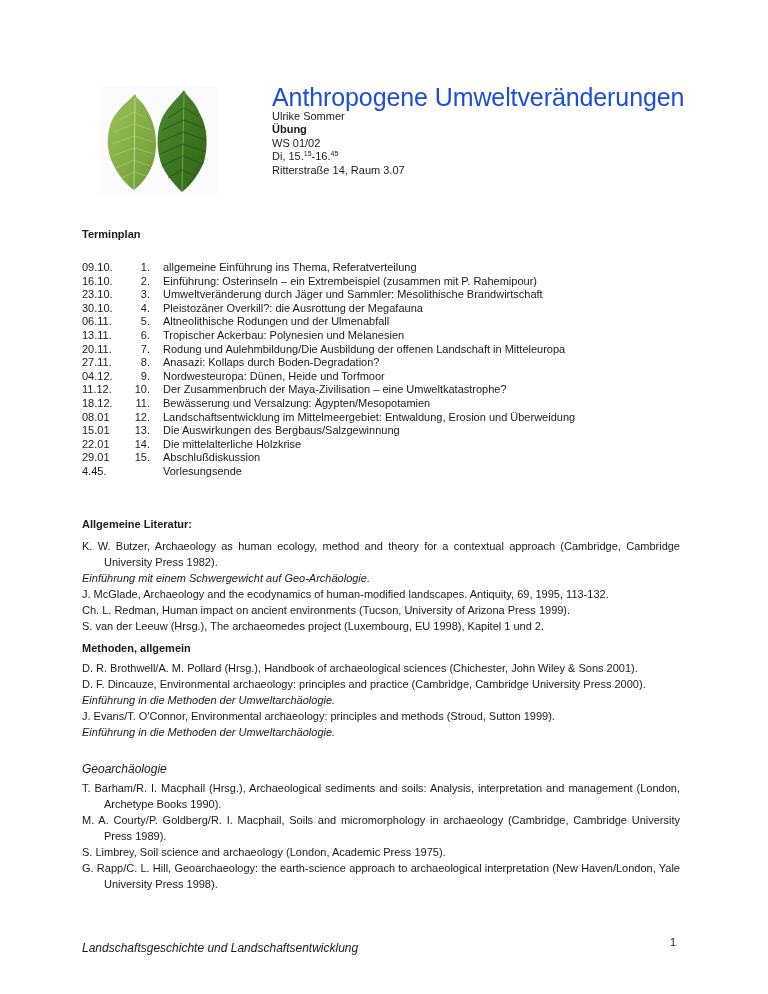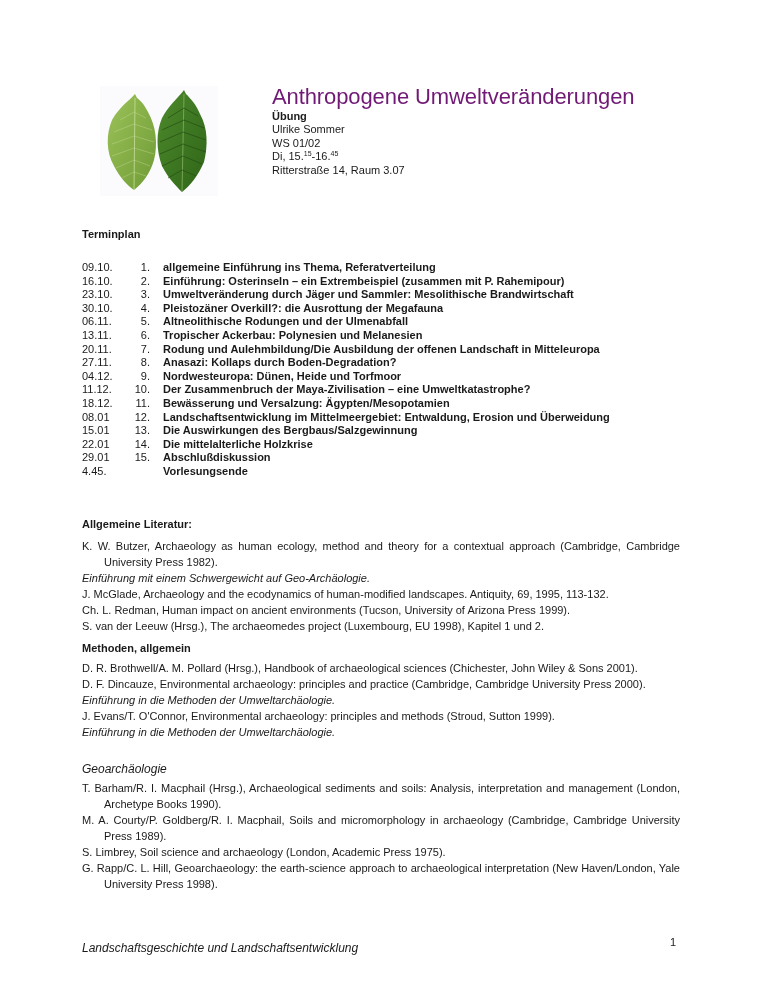--- a/index.html
+++ b/index.html
@@ -4,33 +4,33 @@
   <style>
     html, body { margin: 0; padding: 0; background: #ffffff; }
     body {
       width: 768px; height: 994px; position: relative; overflow: hidden;
       font-family: "Liberation Sans", sans-serif; color: #1a1a1a;
     }
     .page { position: absolute; left: 0; top: 0; width: 768px; height: 994px; }
     .leaf-box { position: absolute; left: 100px; top: 86px; width: 118px; height: 110px; background: #fbfbfd; }
     .leaf-box svg { width: 118px; height: 110px; display: block; }
     .title-block { position: absolute; left: 272px; top: 84px; }
-    .doc-title { font-size: 22px; line-height: 26px; color: #701a75; letter-spacing: -0.1px; }
+    .doc-title { font-size: 25px; line-height: 26px; color: #1d4ed8; letter-spacing: -0.1px; }
     .meta-line { font-size: 11px; line-height: 13.4px; }
     .meta-line.bold { font-weight: bold; }
     sup { font-size: 7px; vertical-align: 4px; line-height: 0; }
 
     .h-bold { position: absolute; left: 82px; font-size: 11px; font-weight: bold; }
     .h-italic { position: absolute; left: 82px; font-size: 12px; font-style: italic; }
 
     .schedule { position: absolute; left: 82px; top: 261px; width: 620px; }
     .srow { display: flex; font-size: 11px; line-height: 13.6px; height: 13.6px; white-space: nowrap; }
     .sdate { width: 38px; }
     .snum { width: 30px; text-align: right; padding-right: 13px; box-sizing: border-box; width: 43px; }
-    .stext { flex: 1; font-weight: bold; }
+    .stext { flex: 1; }
 
     .lit { position: absolute; left: 82px; width: 598px; font-size: 11px; line-height: 16px; }
     .ref { text-align: justify; text-align-last: left; padding-left: 22px; text-indent: -22px; margin-bottom: 0px; }
     .ref.note { font-style: italic; padding-left: 0; text-indent: 0; }
     .page-num { position: absolute; left: 670px; top: 936px; font-size: 11px; }
   </style>
 </head>
 <body>
 
 <div class="page">
@@ -77,22 +77,22 @@
         <path d="M83 70 L62 80"></path>
           <path d="M83 70 L102 78"></path>
         <path d="M82 84 L68 92"></path>
           <path d="M82 84 L96 90"></path>
       </g>
     </svg>
   </div>
 
   <div class="title-block">
     <div class="doc-title">Anthropogene Umweltveränderungen</div>
+    <div class="meta-line">Ulrike Sommer</div>
     <div class="meta-line bold">Übung</div>
-    <div class="meta-line">Ulrike Sommer</div>
     <div class="meta-line">WS 01/02</div>
     <div class="meta-line"><span>Di, 15.</span><sup>15</sup><span>-16.</span><sup>45</sup></div>
     <div class="meta-line">Ritterstraße 14, Raum 3.07</div>
   </div>
 
   <div class="h-bold" style="top:228px;">Terminplan</div>
 
   <div class="schedule" id="schedule">
       <div class="srow">
         <span class="sdate">09.10.</span>

